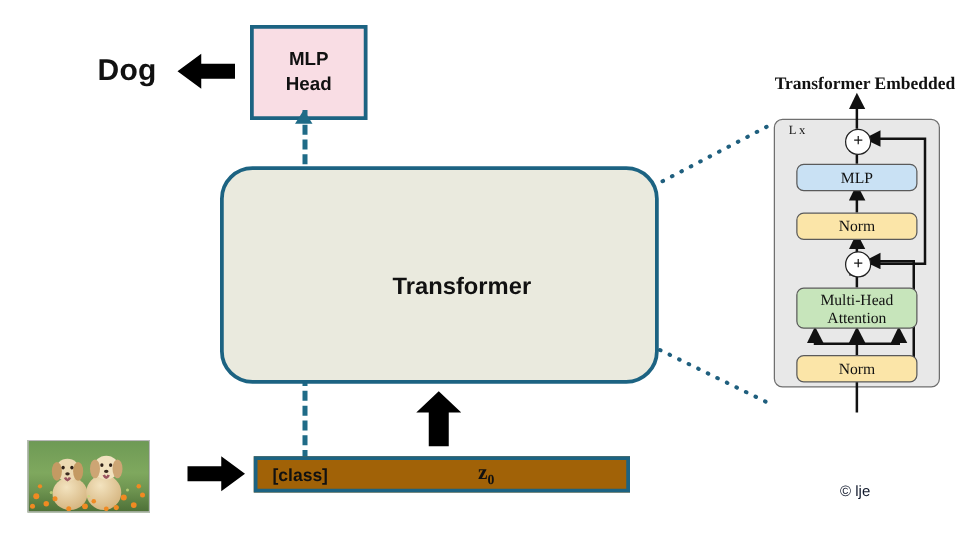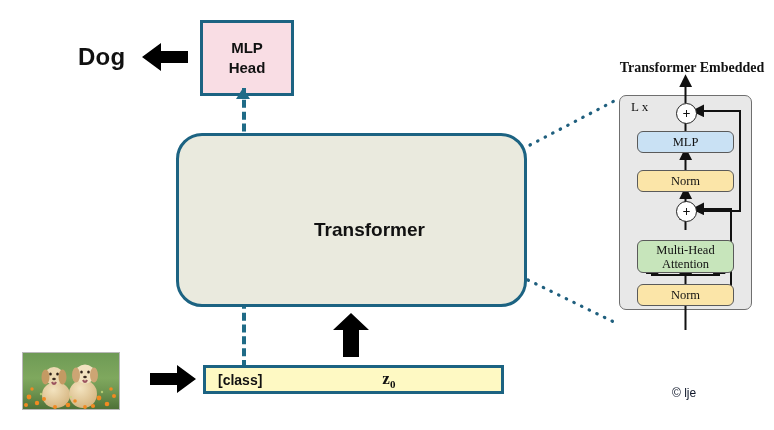--- a/index.html
+++ b/index.html
@@ -61,21 +61,21 @@
   #transformer-encoder-label{
     left:176px;top:133px;width:351px;height:193px;
     display:flex;flex-direction:column;align-items:center;justify-content:center;
     font-size:19px;font-weight:bold;color:#111;line-height:1.45;
     padding-left:36px;box-sizing:border-box;
   }
 
   
   #token-strip{
     left:203px;top:365px;width:301px;height:29px;
-    background:#fef9c3;border:3px solid #1c6382;box-sizing:border-box;
+    background:#a16207;border:3px solid #1c6382;box-sizing:border-box;
     display:flex;align-items:center;
   }
   #token-class{
     margin-left:12px;font-size:14px;font-weight:bold;color:#111;
   }
   #token-z0{
     margin-left:120px;font-family:"Liberation Serif", serif;
     font-size:17px;font-weight:bold;color:#111;
   }
   #token-z0 sub{font-size:11px;}
@@ -95,33 +95,33 @@
   }
 
   
   #lx-container{
     left:619px;top:95px;width:133px;height:215px;
     background:#e8e8e8;border:1.5px solid #6f6f6f;border-radius:7px;
     box-sizing:border-box;
   }
   #lx-label{
     left:631px;top:99px;width:30px;height:16px;
-    font-family:"Liberation Serif", serif;font-size:13px;color:#111;
+    font-family:"Liberation Serif", serif;font-size:10px;color:#111;
   }
 
   
   .blk{
     border:1.2px solid #5a5a5a;border-radius:6px;box-sizing:border-box;
     display:flex;flex-direction:column;align-items:center;justify-content:center;
     font-family:"Liberation Serif", serif;font-size:12.5px;color:#111;
     line-height:1.12;text-align:center;
   }
   #blk-mlp{left:637px;top:131px;width:97px;height:22px;background:#c9e1f4;}
   #blk-norm-top{left:637px;top:170px;width:97px;height:22px;background:#fbe5a8;}
-  #blk-mha{left:637px;top:240px;width:97px;height:33px;background:#c7e5bb;}
+  #blk-mha{left:637px;top:230px;width:97px;height:33px;background:#c7e5bb;}
   #blk-norm-bot{left:637px;top:284px;width:97px;height:22px;background:#fbe5a8;}
   #blk-embedded{left:637px;top:330px;width:97px;height:33px;background:#f6dade;}
 
   
   .plus{
     width:19px;height:19px;border-radius:50%;
     background:#ffffff;border:1.6px solid #222;
     display:flex;align-items:center;justify-content:center;
     font-family:"Liberation Serif", serif;font-size:14px;font-weight:bold;color:#111;
     line-height:1;

